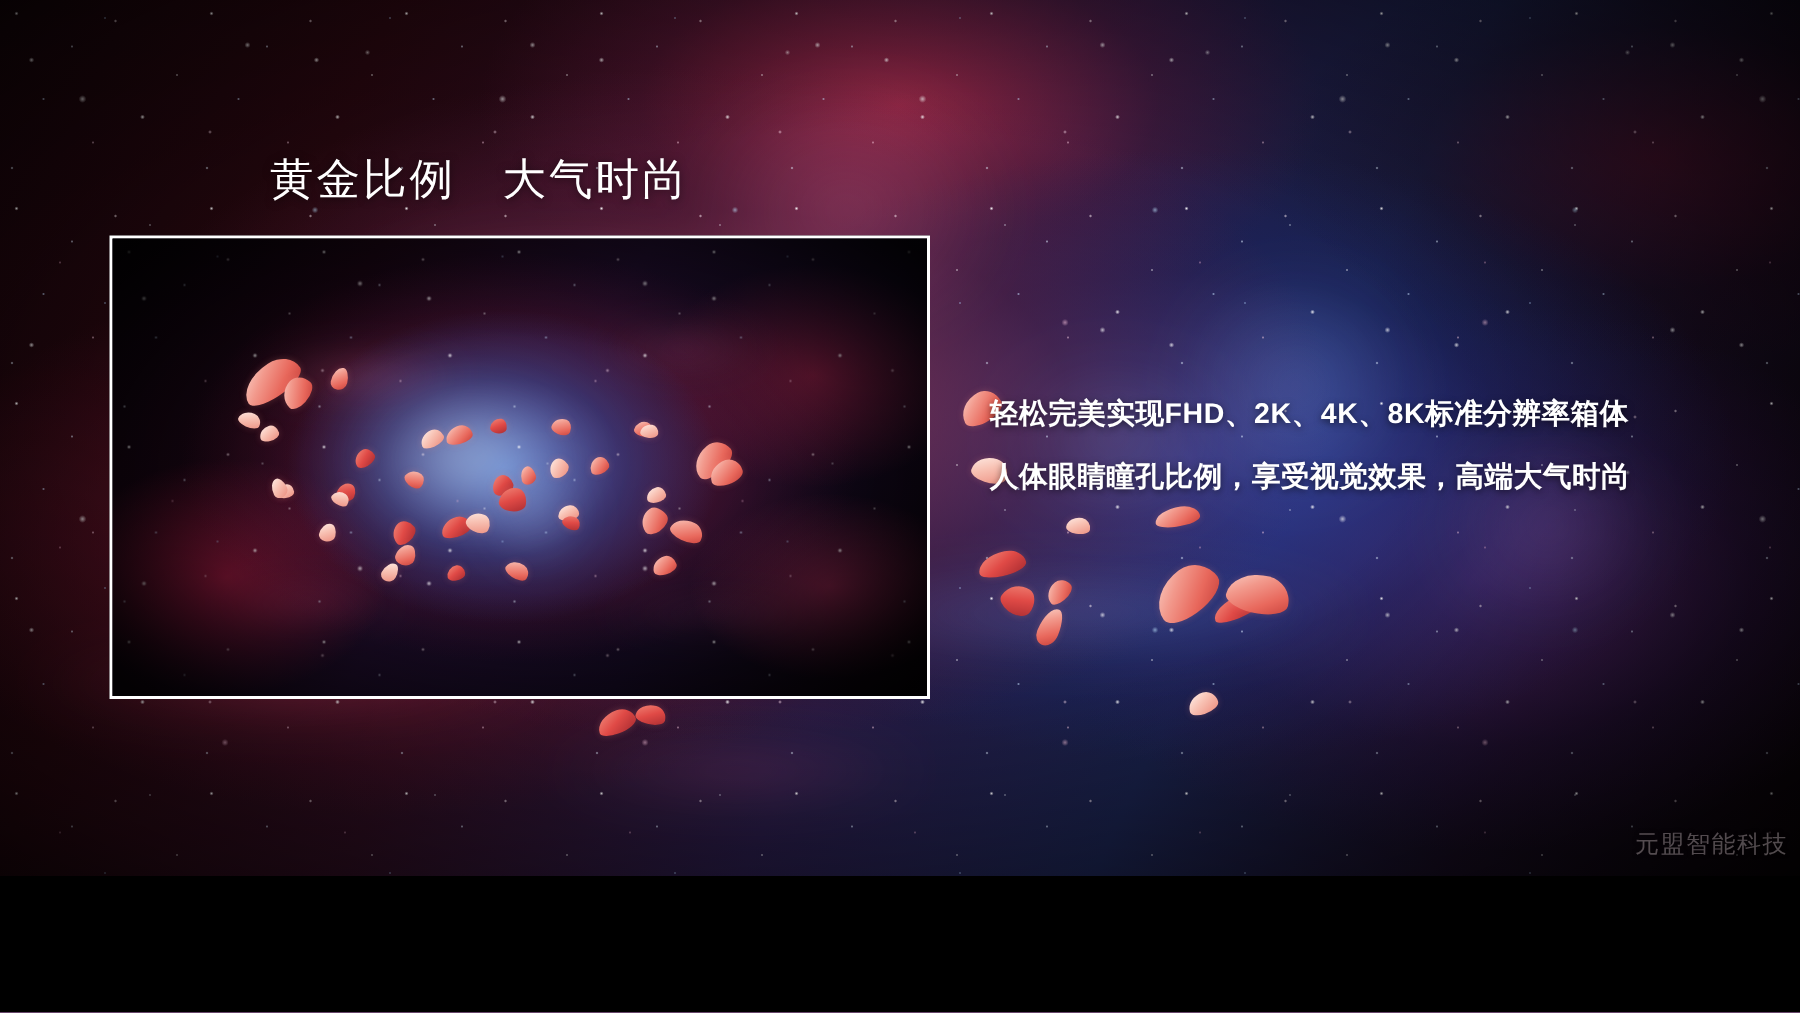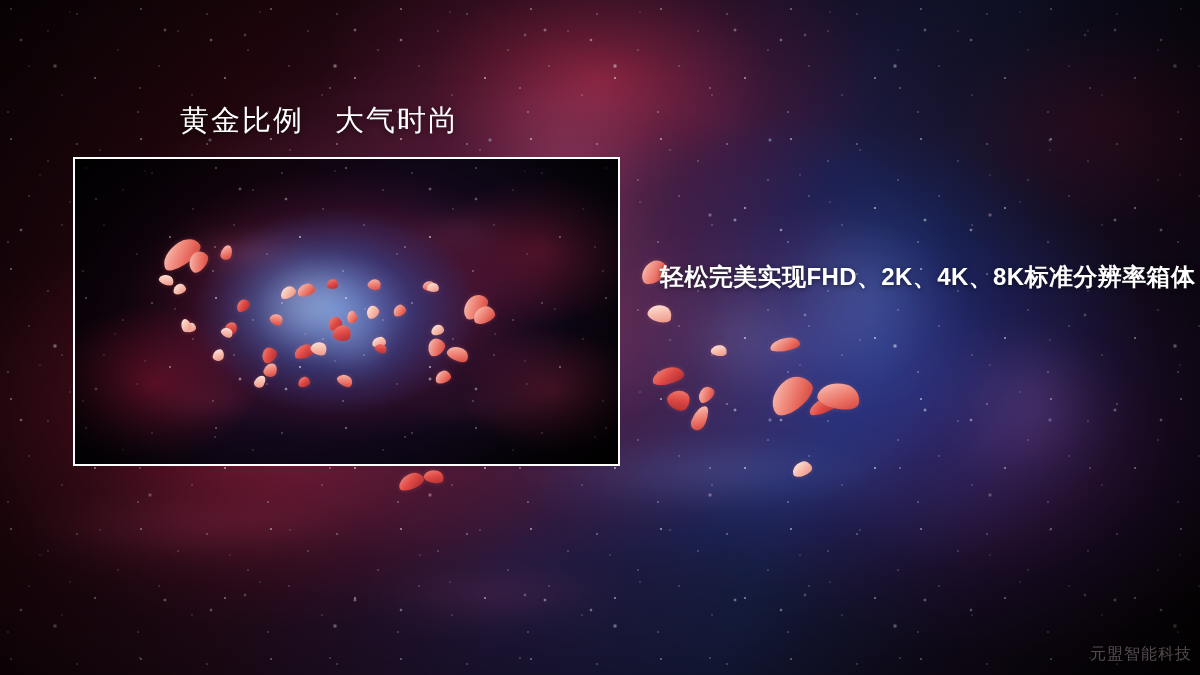--- a/index.html
+++ b/index.html
@@ -1,21 +1,21 @@
 <!DOCTYPE html>
 <html lang="zh"><head>
 <meta charset="utf-8">
 <title>Slide</title>
 <style>
   html,body{margin:0;padding:0;background:#000;}
   body{font-family:"Liberation Sans","DejaVu Sans",sans-serif;}
 
   #slide{
     position:relative;
-    width:1200px;height:675px;
+    width:1200px;height:584px;
     overflow:hidden;
     background:#a21caf;
   }
 
   
   .bg-layer{position:absolute;inset:0;pointer-events:none;}
 
   .nebula-base{
     background:
       radial-gradient(ellipse 46% 52% at 40% 46%, rgba(150,60,90,.85) 0%, rgba(90,30,60,.55) 42%, rgba(30,8,20,0) 74%),
@@ -132,21 +132,21 @@
   #title{
     position:absolute;left:180px;top:103px;
     font-size:29px;line-height:1.2;color:#ffffff;
     letter-spacing:2px;font-weight:400;white-space:pre;
     text-shadow:0 1px 6px rgba(0,0,0,.55);
   }
   #body-text{
     position:absolute;left:660px;top:256px;width:520px;
   }
   #body-text .line{
-    font-size:24px;line-height:42px;color:#ffffff;
+    font-size:19px;line-height:42px;color:#ffffff;
     font-weight:700;letter-spacing:.4px;white-space:nowrap;
     text-shadow:0 1px 5px rgba(0,0,0,.55);
   }
   #watermark{
     position:absolute;right:8px;bottom:10px;
     font-size:16px;color:rgba(200,185,190,.40);letter-spacing:1px;
     text-shadow:0 0 3px rgba(0,0,0,.5);
     margin-top:36px;
   }
 </style>
@@ -223,17 +223,18 @@
     <div class="petal" style="left:360px;top:212px;width:16px;height:12px;transform:rotate(-16deg);"></div>
     <div class="petal pale" style="left:138px;top:190px;width:11px;height:12px;transform:rotate(12deg);"></div>
     <div class="petal pale" style="left:106px;top:160px;width:10px;height:13px;transform:rotate(-28deg);"></div>
     <div class="petal pale" style="left:180px;top:216px;width:10px;height:13px;transform:rotate(28deg);"></div>
   </div>
 
   <div id="title">黄金比例　大气时尚</div>
 
   <div id="body-text">
     <div class="line">轻松完美实现FHD、2K、4K、8K标准分辨率箱体</div>
+    <div class="line">人体眼睛瞳孔比例，享受视觉效果，高端大气时尚</div>
   </div>
 
   <div id="watermark">元盟智能科技</div>
 
 </div>
 
 </body></html>

